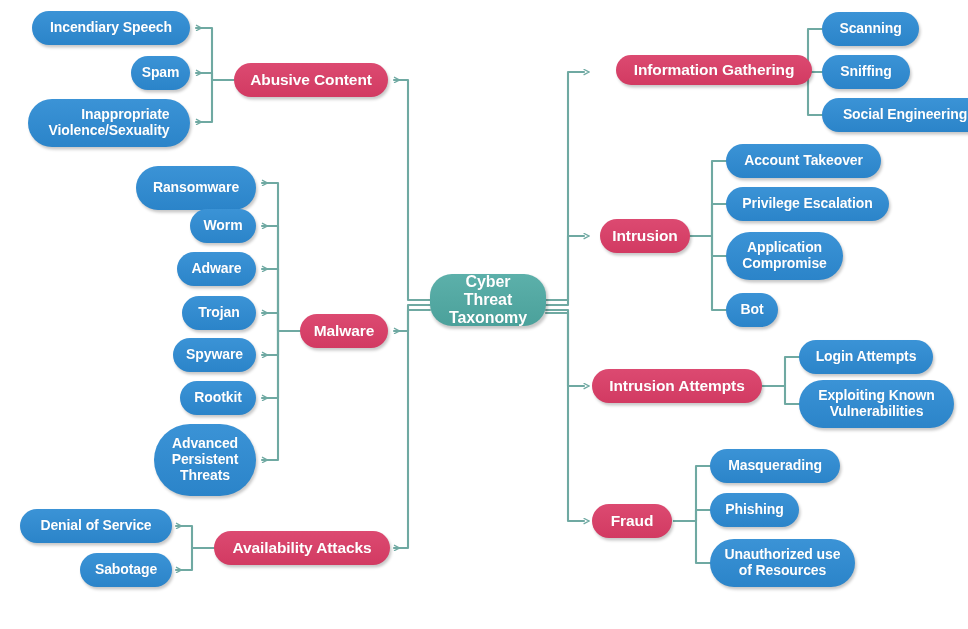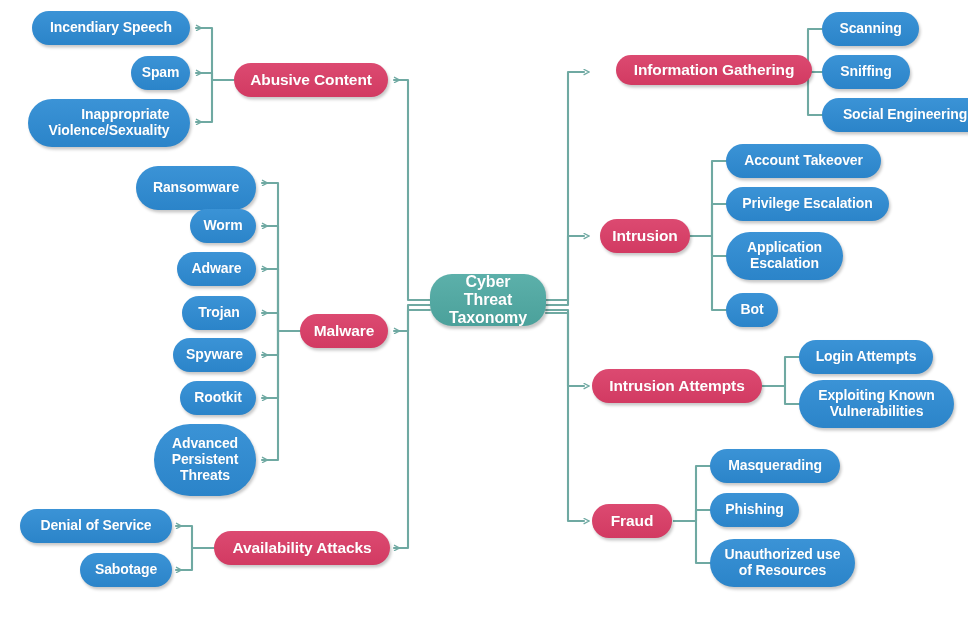--- a/index.html
+++ b/index.html
@@ -163,21 +163,21 @@
 
   <div class="node leaf" style="left:822px; top:98px; width:166px; height:34px;">Social Engineering</div>
 
   <div class="node branch" style="left:600px; top:219px; width:90px; height:34px;">Intrusion</div>
 
   <div class="node leaf" style="left:726px; top:144px; width:155px; height:34px;">Account Takeover</div>
 
   <div class="node leaf" style="left:726px; top:187px; width:163px; height:34px;">Privilege Escalation</div>
 
   <div class="node leaf two-line" style="left:726px; top:232px; width:117px; height:48px;">Application
-Escalation</div>
+Compromise</div>
 
   <div class="node leaf" style="left:726px; top:293px; width:52px; height:34px;">Bot</div>
 
   <div class="node branch" style="left:592px; top:369px; width:170px; height:34px;">Intrusion Attempts</div>
 
   <div class="node leaf" style="left:799px; top:340px; width:134px; height:34px;">Login Attempts</div>
 
   <div class="node leaf two-line" style="left:799px; top:380px; width:155px; height:48px;">Exploiting Known
 Vulnerabilities</div>
 

